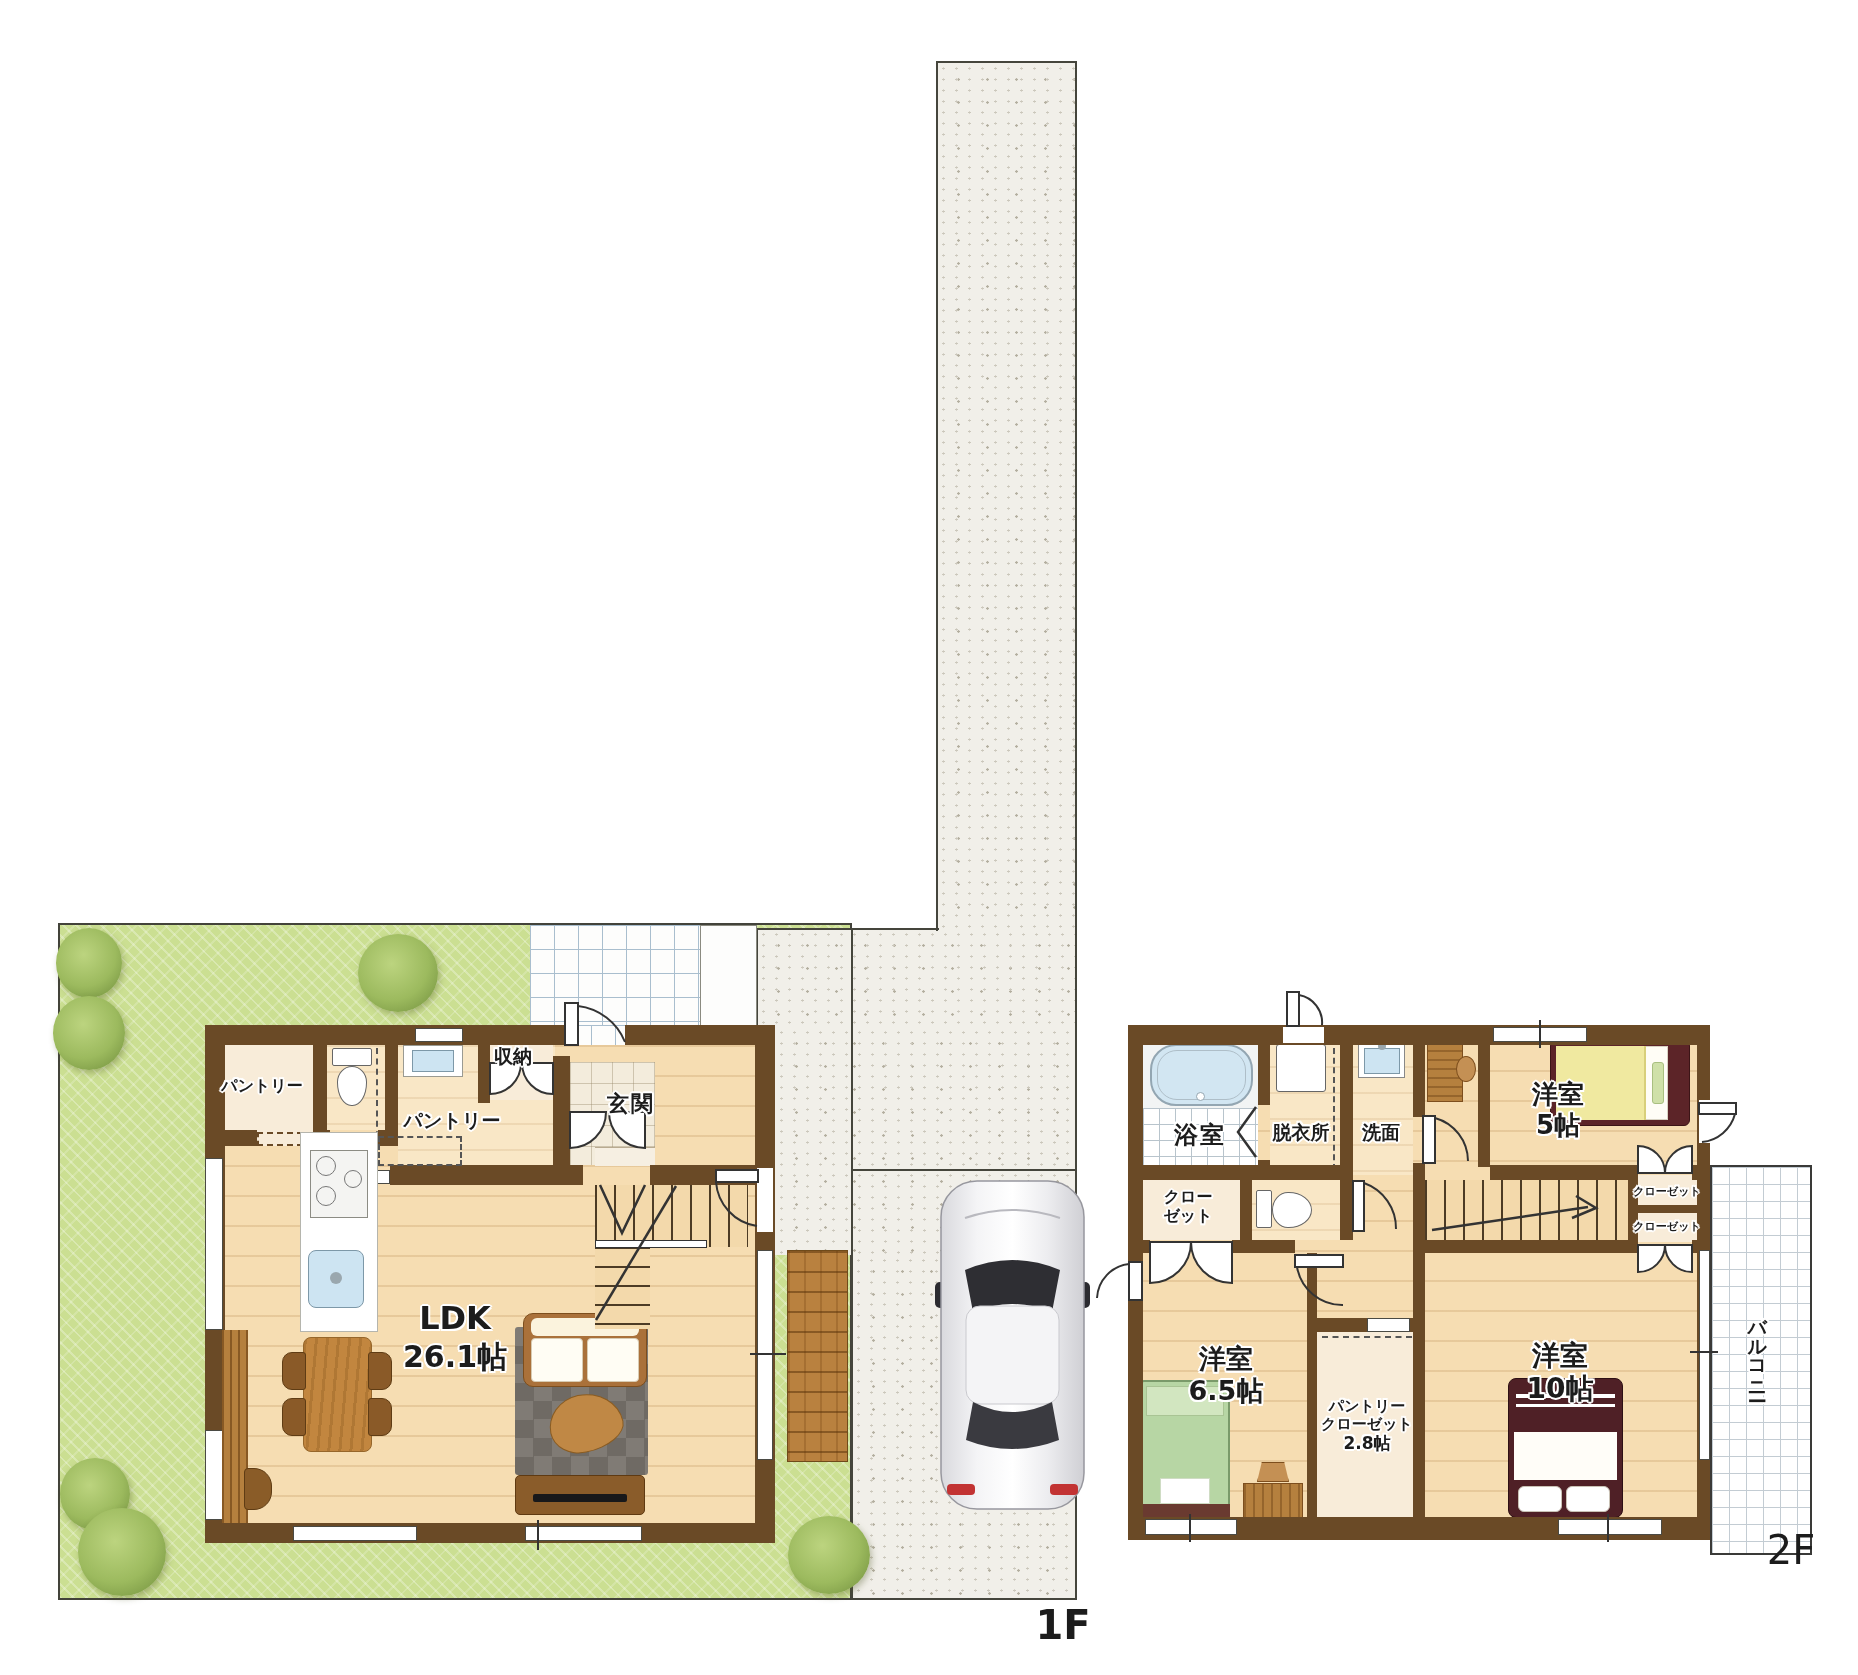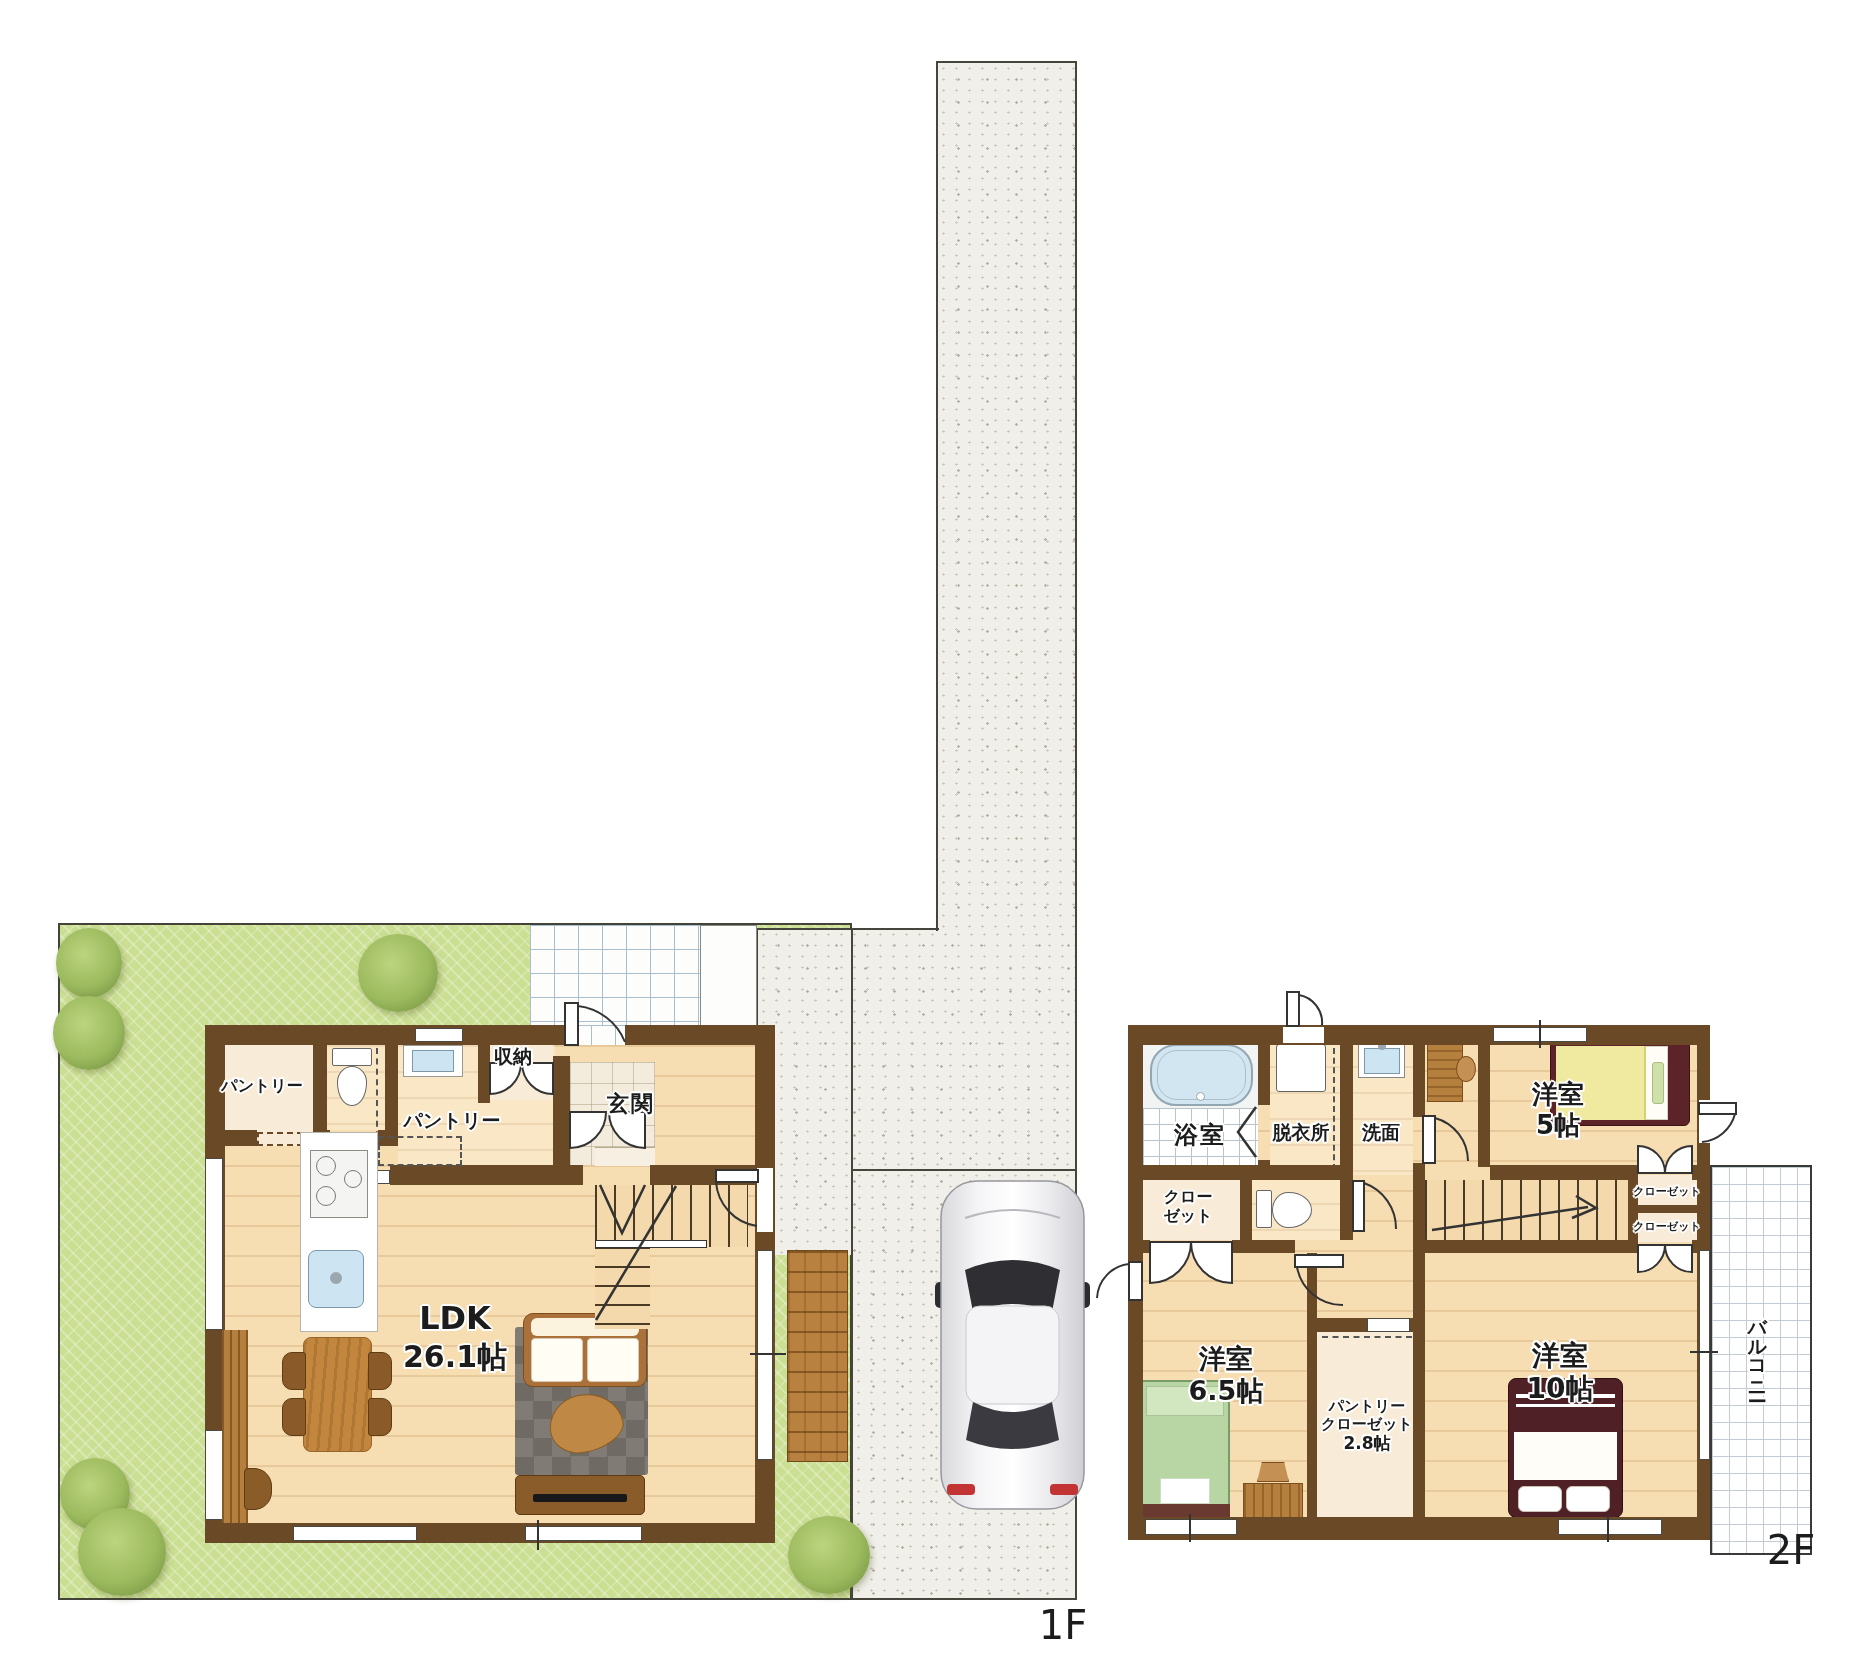--- a/index.html
+++ b/index.html
@@ -298,21 +298,21 @@
   </svg>
 
   <div class="lbl" style="left:262px;top:1086px;font-size:16px">パントリー</div>
   <div class="lbl" style="left:452px;top:1120px;font-size:19px">パントリー</div>
   <div class="lbl" style="left:513px;top:1056px;font-size:19px">収納</div>
   <div class="lbl" style="left:631px;top:1104px;font-size:22px;letter-spacing:2px">玄関</div>
   <div class="lbl" style="left:455px;top:1338px;font-size:32px">
     <span>LDK</span><br>
     <span style="font-size:30px">26.1帖</span>
   </div>
-  <div class="lbl" style="left:1063px;top:1626px;font-size:40px;font-weight:400;text-shadow:none">1F</div>
+  <div class="lbl" style="left:1063px;top:1626px;font-size:40px;font-weight:700;text-shadow:none">1F</div>
 
   <div class="lbl" style="left:1200px;top:1135px;font-size:24px;letter-spacing:2px">浴室</div>
   <div class="lbl" style="left:1301px;top:1132px;font-size:19px">脱衣所</div>
   <div class="lbl" style="left:1381px;top:1132px;font-size:19px">洗面</div>
   <div class="lbl" style="left:1188px;top:1207px;font-size:16px">
     <span>クロー</span><br>
     <span>ゼット</span>
   </div>
   <div class="lbl" style="left:1558px;top:1110px;font-size:26px">
     <span>洋室</span><br>

